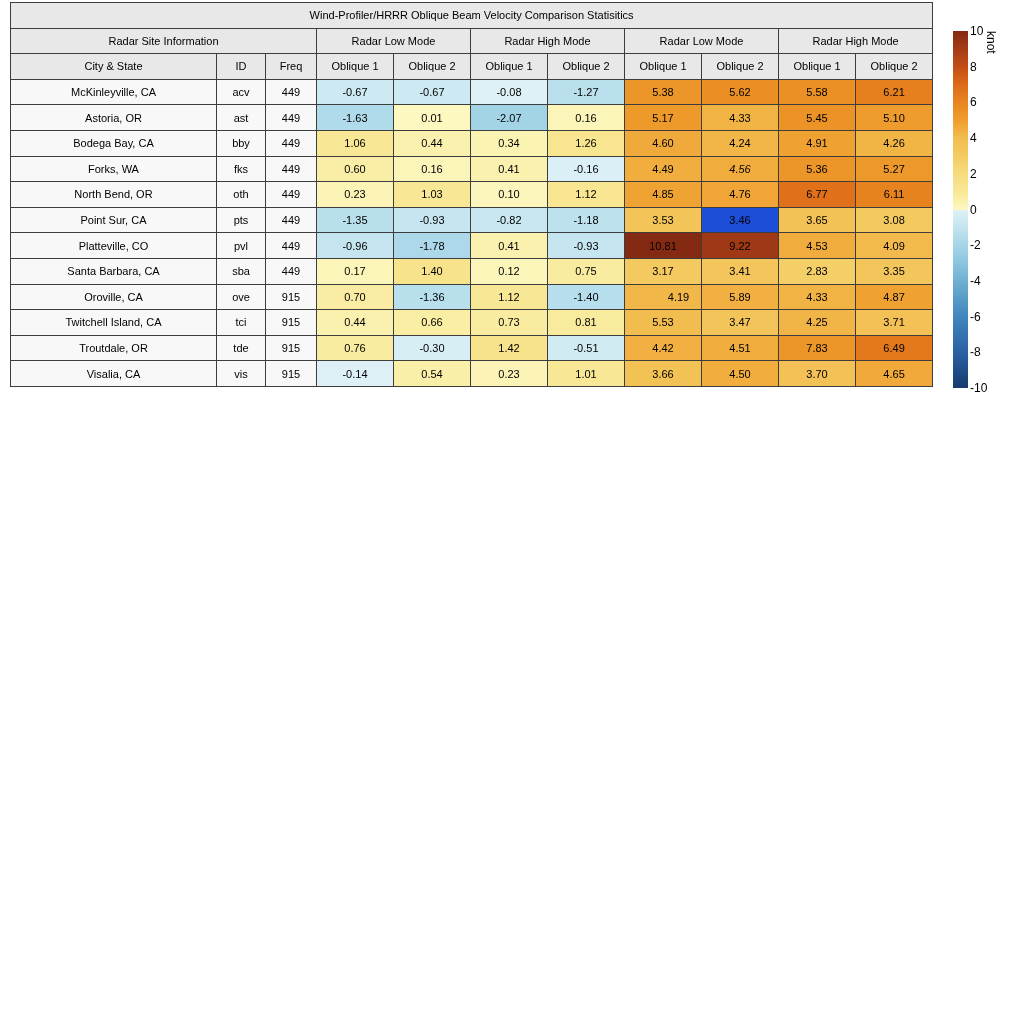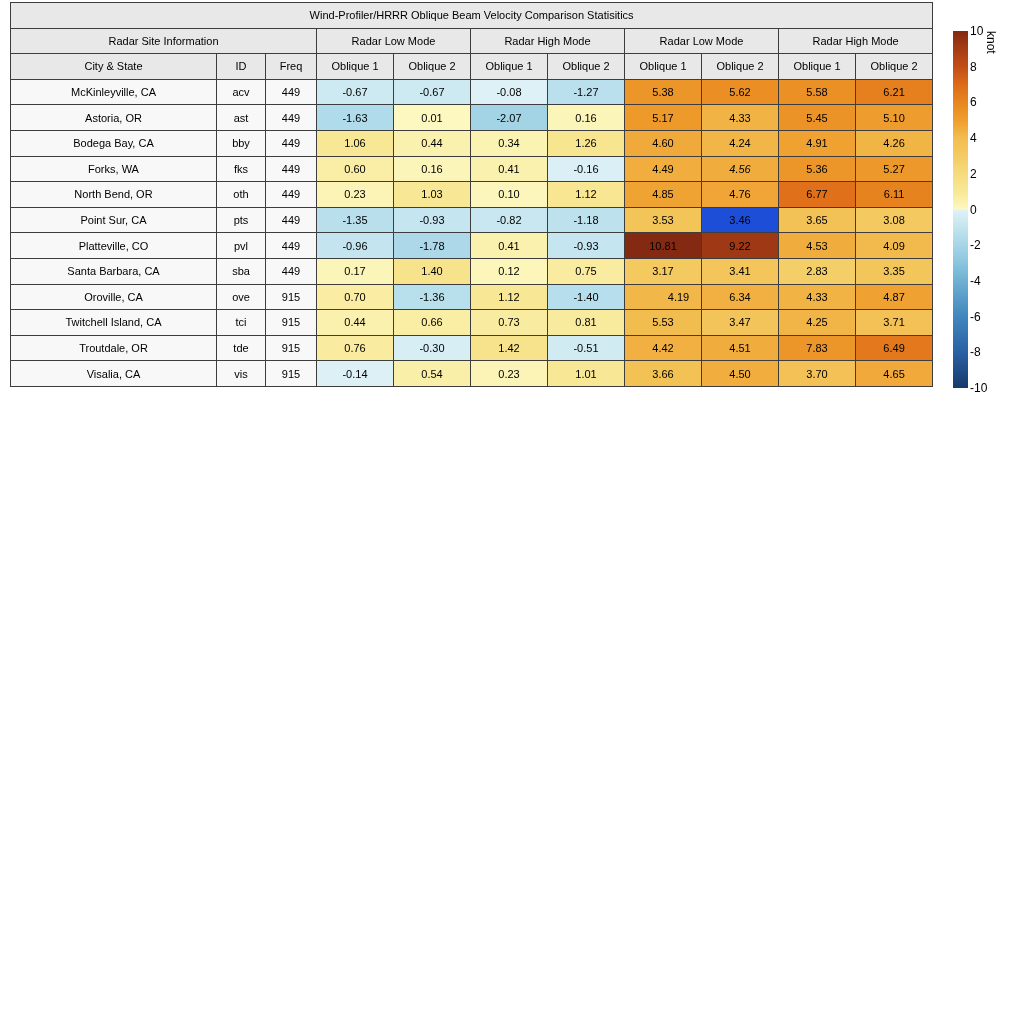--- a/index.html
+++ b/index.html
@@ -197,21 +197,21 @@
     </tr>
         <tr>
       <td class="site">Oroville, CA</td>
       <td class="site">ove</td>
       <td class="site">915</td>
       <td class="val" style="background: rgb(250, 237, 163);">0.70</td>
       <td class="val" style="background: rgb(184, 223, 236);">-1.36</td>
       <td class="val" style="background: rgb(248, 232, 150);">1.12</td>
       <td class="val" style="background: rgb(183, 222, 236);">-1.40</td>
       <td class="val" style="background: rgb(241, 183, 73); padding-left: 31px;">4.19</td>
-      <td class="val" style="background: rgb(241, 176, 65);">6.34</td>
+      <td class="val" style="background: rgb(241, 176, 65);">5.89</td>
       <td class="val" style="background: rgb(241, 179, 68);">4.33</td>
       <td class="val" style="background: rgb(239, 162, 50);">4.87</td>
     </tr>
         <tr>
       <td class="site">Twitchell Island, CA</td>
       <td class="site">tci</td>
       <td class="site">915</td>
       <td class="val" style="background: rgb(251, 241, 174);">0.44</td>
       <td class="val" style="background: rgb(250, 237, 164);">0.66</td>
       <td class="val" style="background: rgb(249, 236, 161);">0.73</td>

